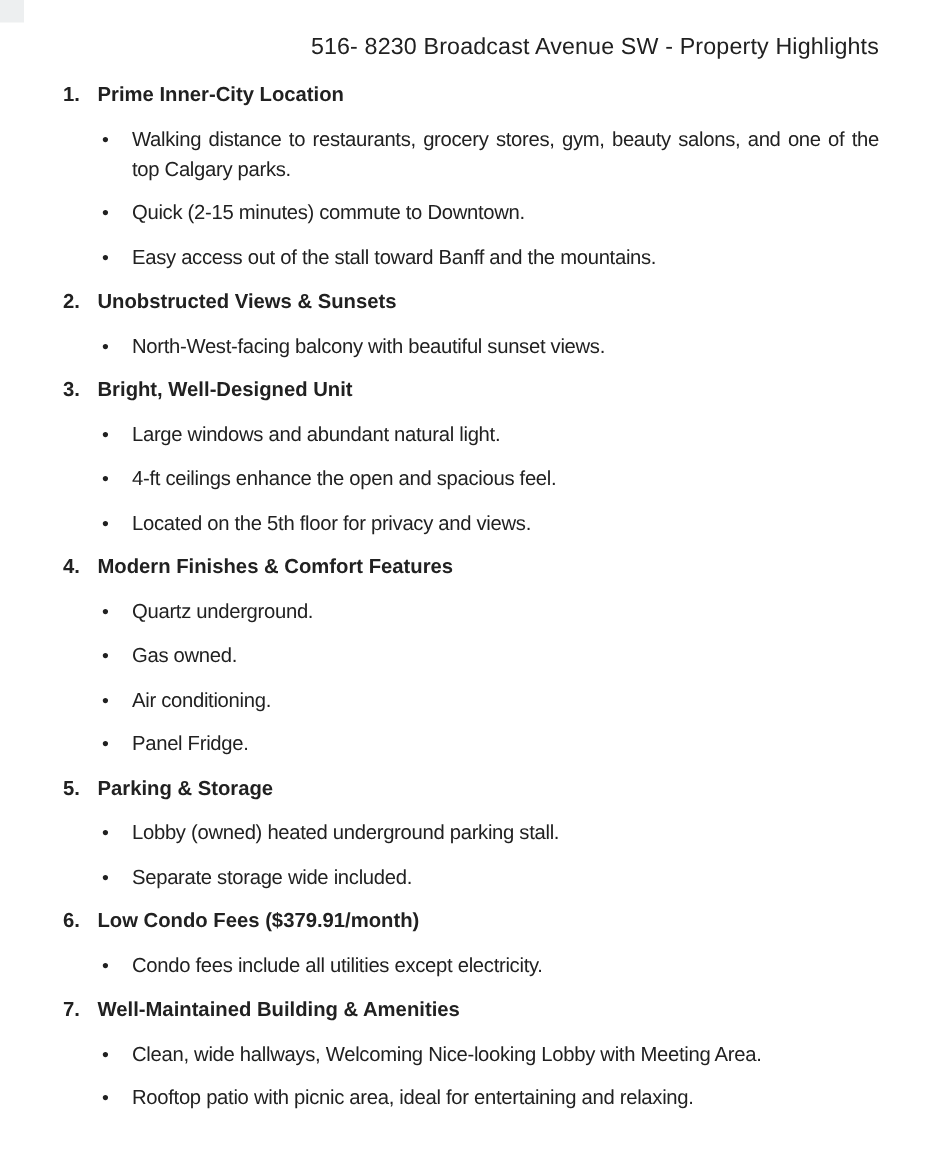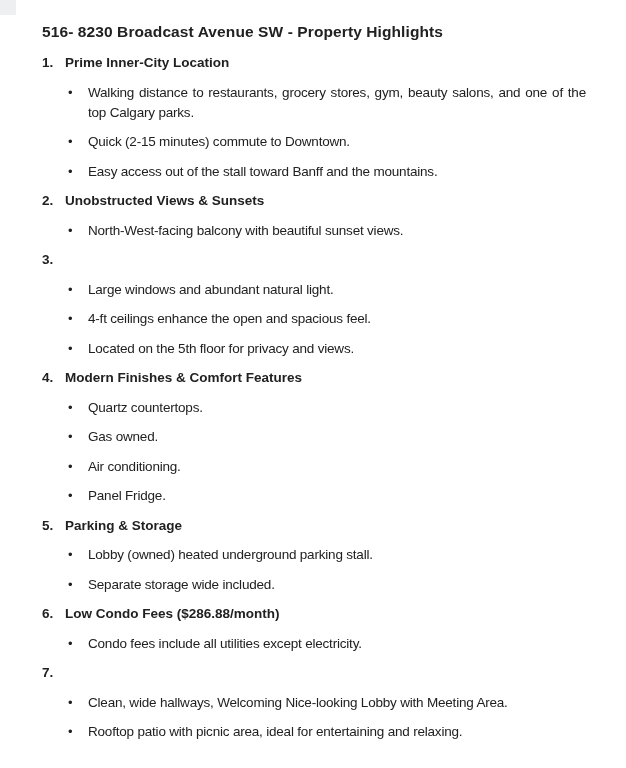--- a/index.html
+++ b/index.html
@@ -25,22 +25,22 @@
     background: #edeff0;
   }
   .page {
     box-sizing: border-box;
     width: 626px;
     height: 768px;
     padding: 21px 40px 0 42px;
   }
   .doc-title {
     font-size: 15.5px;
-    font-weight: 700;
-    text-align: left;
+    font-weight: 400;
+    text-align: right;
     line-height: 21px;
     margin: 0 0 11px 0;
     letter-spacing: 0.1px;
   }
   .heading-row {
     display: flex;
     align-items: flex-start;
     font-weight: 700;
     font-size: 13.5px;
     line-height: 20px;
@@ -117,20 +117,21 @@
   <div class="bullet-row">
     <span class="glyph">•</span>
     <p class="bullet-text">North-West-facing balcony with beautiful sunset views.</p>
   </div>
 </div>
   </section>
 
   <section>
     <div class="heading-row">
       <span class="num">3.</span>
+      <h2 class="heading">Bright, Well-Designed Unit</h2>
     </div>
     <div class="bullets">
   <div class="bullet-row">
     <span class="glyph">•</span>
     <p class="bullet-text">Large windows and abundant natural light.</p>
   </div>
 
   <div class="bullet-row">
     <span class="glyph">•</span>
     <p class="bullet-text">4-ft ceilings enhance the open and spacious feel.</p>
@@ -144,21 +145,21 @@
   </section>
 
   <section>
     <div class="heading-row">
       <span class="num">4.</span>
       <h2 class="heading">Modern Finishes &amp; Comfort Features</h2>
     </div>
     <div class="bullets">
   <div class="bullet-row">
     <span class="glyph">•</span>
-    <p class="bullet-text">Quartz countertops.</p>
+    <p class="bullet-text">Quartz underground.</p>
   </div>
 
   <div class="bullet-row">
     <span class="glyph">•</span>
     <p class="bullet-text">Gas owned.</p>
   </div>
 
   <div class="bullet-row">
     <span class="glyph">•</span>
     <p class="bullet-text">Air conditioning.</p>
@@ -185,33 +186,34 @@
   <div class="bullet-row">
     <span class="glyph">•</span>
     <p class="bullet-text">Separate storage wide included.</p>
   </div>
 </div>
   </section>
 
   <section>
     <div class="heading-row">
       <span class="num">6.</span>
-      <h2 class="heading">Low Condo Fees ($286.88/month)</h2>
+      <h2 class="heading">Low Condo Fees ($379.91/month)</h2>
     </div>
     <div class="bullets">
   <div class="bullet-row">
     <span class="glyph">•</span>
     <p class="bullet-text">Condo fees include all utilities except electricity.</p>
   </div>
 </div>
   </section>
 
   <section>
     <div class="heading-row">
       <span class="num">7.</span>
+      <h2 class="heading">Well-Maintained Building &amp; Amenities</h2>
     </div>
     <div class="bullets">
   <div class="bullet-row">
     <span class="glyph">•</span>
     <p class="bullet-text">Clean, wide hallways, Welcoming Nice-looking Lobby with Meeting Area.</p>
   </div>
 
   <div class="bullet-row">
     <span class="glyph">•</span>
     <p class="bullet-text">Rooftop patio with picnic area, ideal for entertaining and relaxing.</p>

